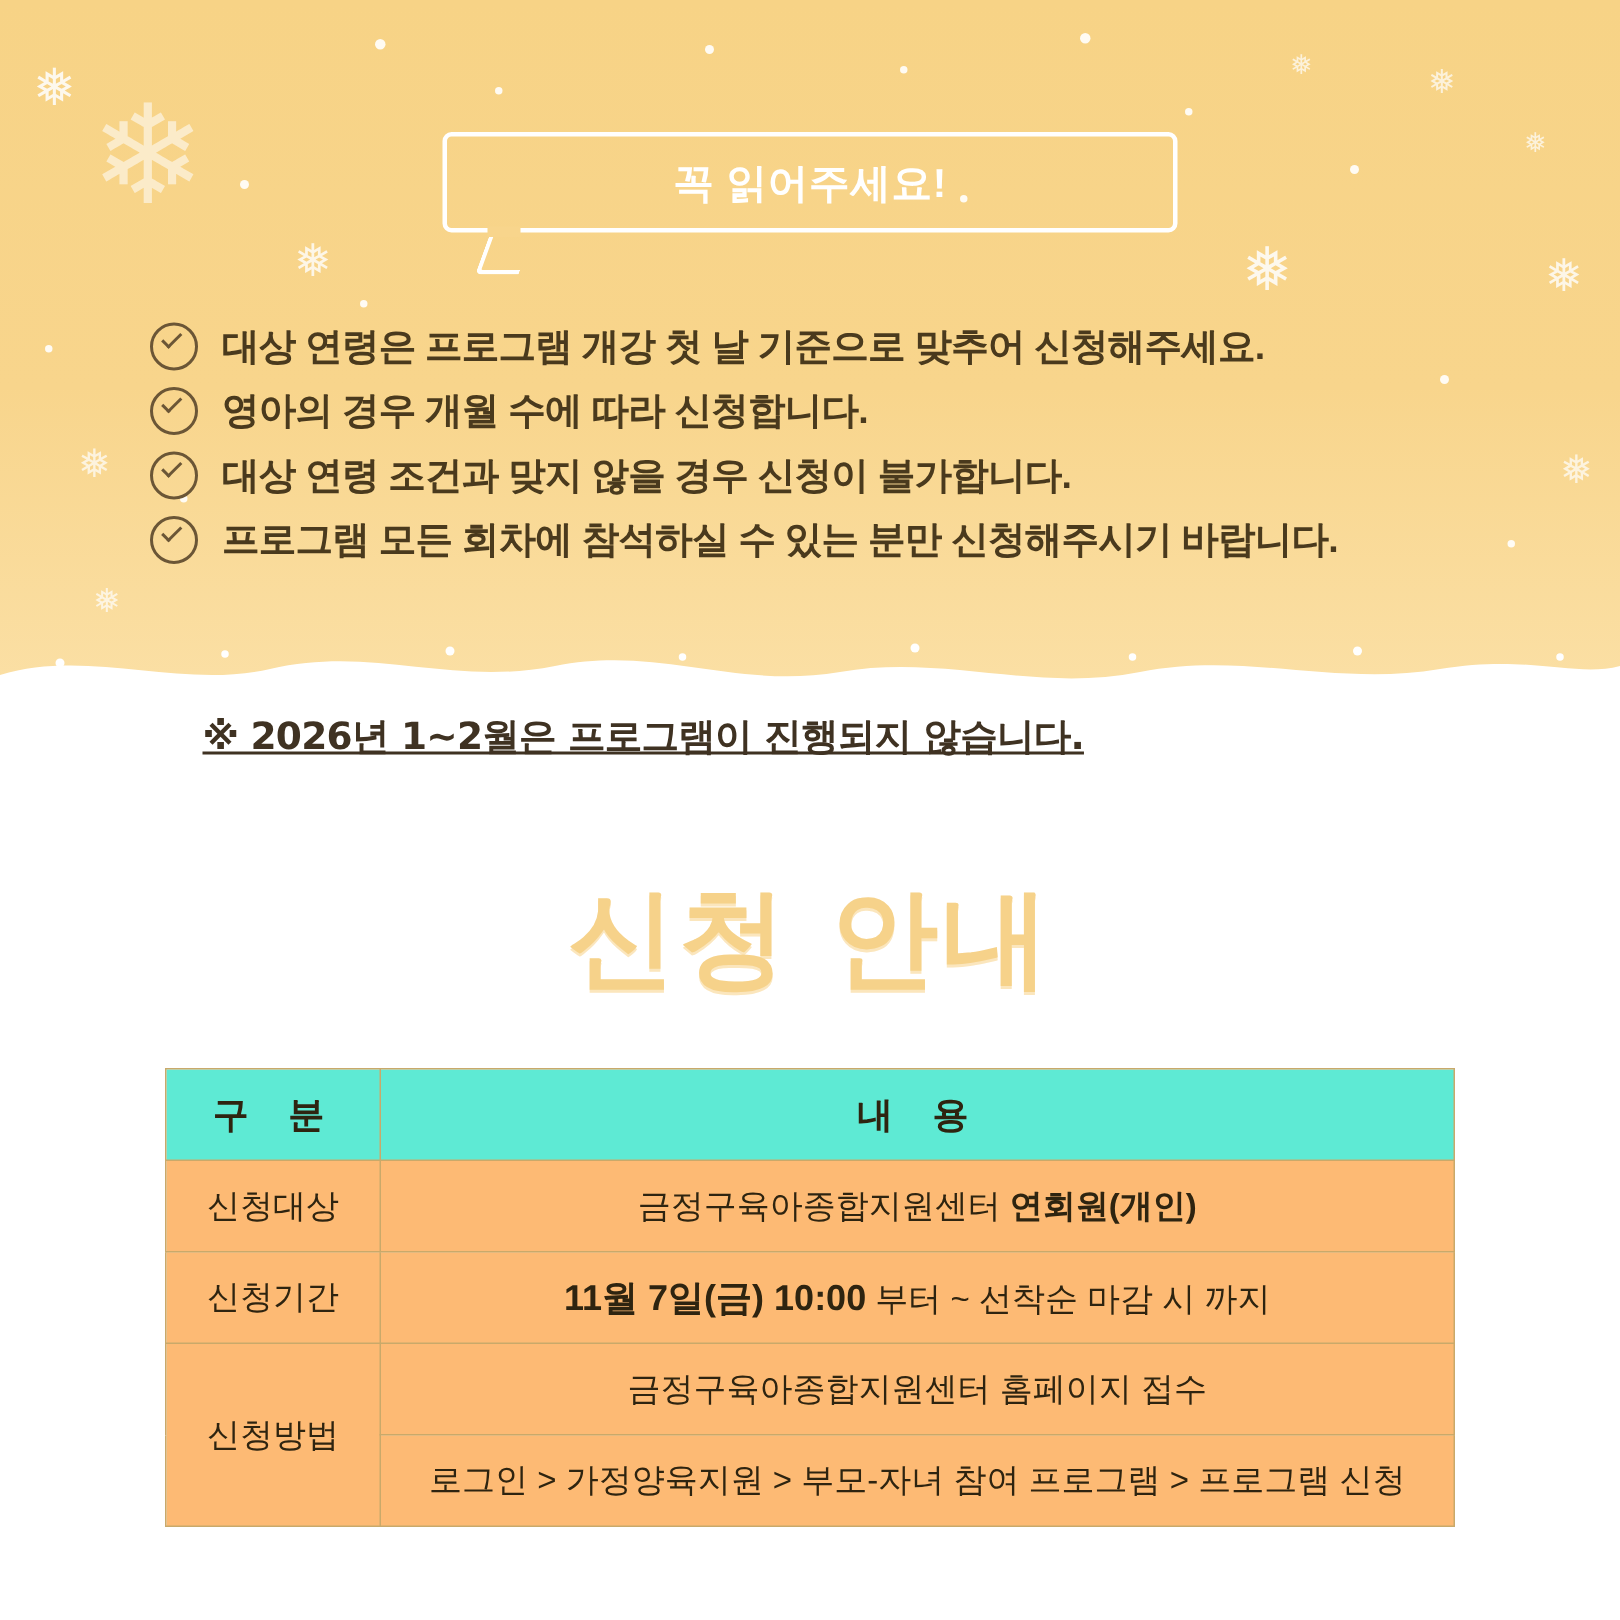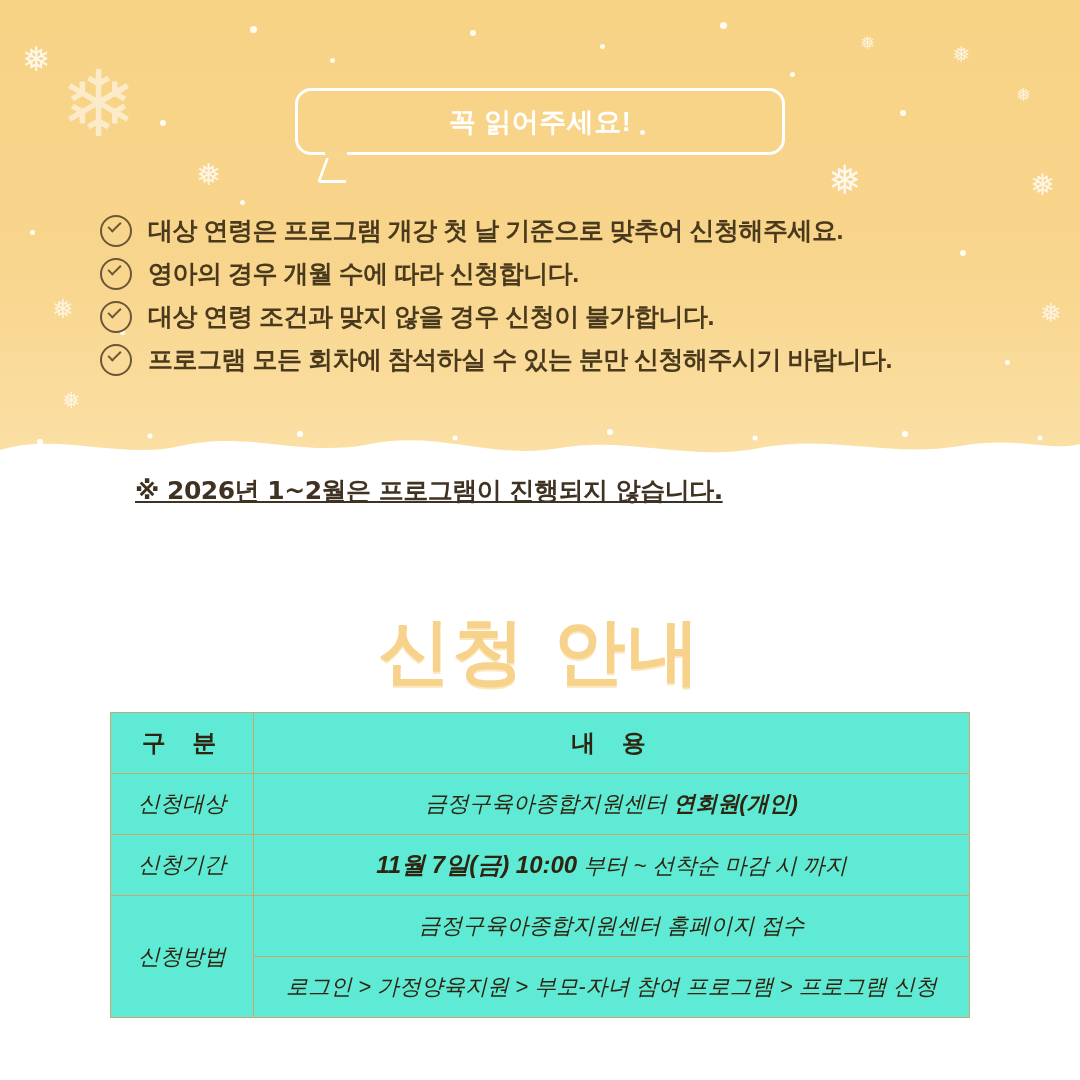--- a/index.html
+++ b/index.html
@@ -52,21 +52,21 @@
   }
 
   
   #notice-banner {
     position: absolute;
     left: 295px;
     top: 88px;
     width: 490px;
     height: 67px;
     border: 3px solid #ffffff;
-    border-radius: 16px;
+    border-radius: 6px;
     box-sizing: border-box;
     display: flex;
     align-items: center;
     justify-content: center;
   }
   #notice-banner-text {
     color: #ffffff;
     font-size: 27px;
     font-weight: bold;
     letter-spacing: .5px;
@@ -149,21 +149,21 @@
   }
   #break-note-line2 {
     display: block;
     padding-left: 30px;
   }
 
   
   #section-title {
     position: absolute;
     left: 0;
-    top: 604px;
+    top: 578px;
     width: 1080px;
     text-align: center;
     font-size: 72px;
     font-weight: bold;
     color: #f6d28a;
     letter-spacing: 2px;
     text-shadow: 0 2px 0 #fbe6bd;
     font-family: "DejaVu Sans", sans-serif;
   }
 
@@ -184,25 +184,24 @@
   }
   #apply-table thead th {
     background: #5eead4;
     height: 58px;
     font-size: 24px;
     font-weight: bold;
     letter-spacing: 6px;
     font-family: Liberation Mono, monospace;
   }
   #apply-table tbody td {
-    background: #5eead4;
+    background: #fdba74;
     height: 58px;
     font-size: 22px;
     font-weight: 500;
-    font-style: italic;
   }
   .col-label { width: 140px; }
   .cell-strong { font-weight: bold; margin-top: 45px; }
   .big-num {
     font-size: 24px;
     font-weight: bold;
   }
 </style>
 </head>
 <body>

